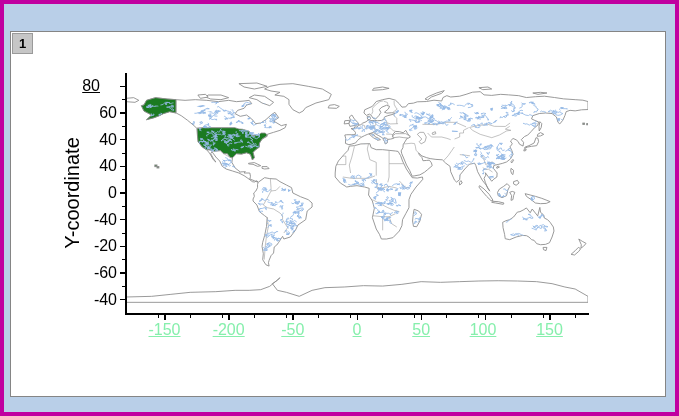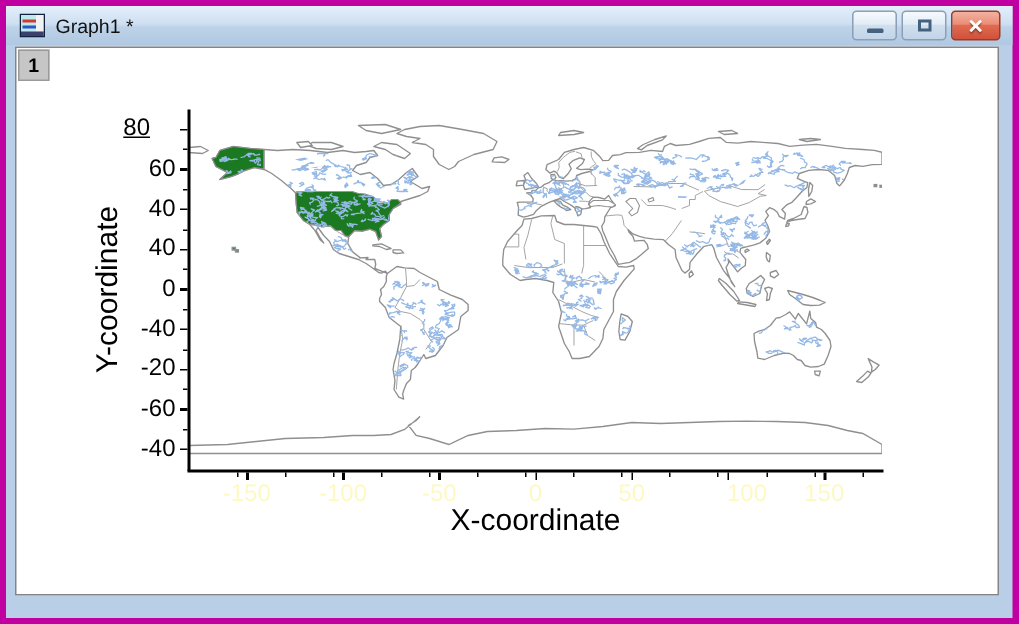--- a/index.html
+++ b/index.html
@@ -22,52 +22,30 @@
   .glyph-close{color:#fff;font-size:13px;font-weight:bold;line-height:1;text-shadow:0 1px 1px rgba(0,0,0,.35);}
   .client{position:absolute;left:10px;top:31px;width:656px;height:366px;background:#fff;
     border:1px solid #858585;box-sizing:border-box;}
   .layerbadge{position:absolute;left:12px;top:33px;width:21px;height:21px;background:#c6c6c6;
     border:1px solid #9a9a9a;box-sizing:border-box;color:#000;font-size:13px;font-weight:bold;
     display:flex;align-items:center;justify-content:center;}
   .plot{position:absolute;left:126px;top:73px;width:462px;height:240px;}
   .plot svg{position:absolute;left:0;top:0;width:100%;height:100%;}
   .axis-line{position:absolute;background:#000;}
   .tick{position:absolute;background:#000;}
-  .xlab{position:absolute;width:64px;text-align:center;font-size:16px;color:#fef9c3;}
+  .xlab{position:absolute;width:64px;text-align:center;font-size:16px;color:#86efac;text-decoration:underline;}
   .ylab{position:absolute;width:60px;text-align:right;font-size:16px;color:#000;}
   .axtitle{position:absolute;font-size:20px;color:#000;text-align:center;}
 </style>
 </head>
 <body>
 
 <div class="win">
   <div class="frame"></div>
 
-  <div class="titlebar">
-    <svg class="win-icon" viewBox="0 0 17 16">
-      <rect x="0" y="0" width="17" height="16" fill="#10243f"></rect>
-      <rect x="1" y="1" width="15" height="14" fill="#bfe9ef"></rect>
-      <rect x="11" y="1" width="5" height="11" fill="#f2f2f2"></rect>
-      <rect x="2" y="4" width="9" height="2" fill="#d23a2e"></rect>
-      <rect x="2" y="8" width="9" height="2" fill="#2a56c6"></rect>
-      <rect x="1" y="12" width="15" height="3" fill="#3a3f6e"></rect>
-    </svg>
-    <span class="title-text">Graph1 *</span>
-    <div class="btns">
-      <div class="wbtn">
-          <div class="glyph-min"></div>
-        </div>
-      <div class="wbtn">
-          <div class="glyph-restore"></div>
-        </div>
-      <div class="wbtn close">
-          <span class="glyph-close">✕</span>
-        </div>
-    </div>
-  </div>
 
   <div class="client"></div>
   <div class="layerbadge">1</div>
 
   <div class="plot">
     <svg id="mapsvg" viewBox="0 0 360 180" preserveAspectRatio="none">
         <defs>
           <clipPath id="landclip">
             <path d="M14 24L16 20.5L23 18.5L32 19.5L39 20L46 20.5L54 20L63 20.5L72 21.5L80 20.5L86 21.5L92 21L96 20.5L98 23L94 24L92 26.5L87 28L85 30.5L89 32.5L94 31.5L98 34.5L101 38L105 37.5L109 35L113 31.5L116 29.5L119 33.5L115 36L121 39.5L125 38.5L124 41L120 43L115 44.5L110 46L110 47.5L106 49.5L104 52.5L104 55.5L101 57.5L99 59.5L100 63.5L98.5 65.2L97 61L94 59.8L90 60.8L86 60.5L83 63.5L82.5 67L85 71.2L89 74.2L93 74L92 75L96.5 75L97 77.5L96.5 79.5L100 80.8L103 82L102 80.8L100 81.8L98.5 81.5L95 79L92 77L88 75L83 73.5L78 72L75 70L73 66L70 63L67 59L66 60.5L68 64L70 66.8L68 65L66 61.5L65 60L62.8 57.5L59.5 55.5L56.2 51.5L55.7 47L55.4 41.7L53 39.5L48 35.5L43 32L39.5 30.2L34 29L29 30.5L26 32L22 33.5L16 35L20 31.5L14 28.5L12 24.5Z"></path>
             <path d="M135 30L138 28.5L140 26L148 22.5L158 20L160 16L153 12L142 10L130 8L120 8.5L112 10L108 12L113 13.5L120 14.5L116 16.5L123 17.5L127 20L127 23.5L130 27.5Z"></path>
@@ -597,29 +575,29 @@
         </g>
       </svg>
   </div>
 
   <div id="axes">
       <div class="axis-line" style="left: 125px; top: 73px; width: 1.5px; height: 241px;"></div>
       <div class="axis-line" style="left: 125px; top: 313px; width: 464px; height: 1.5px;"></div>
       <div class="tick" style="left: 164px; top: 314.5px; width: 1.5px; height: 5px;"></div>
       <div class="xlab" style="left: 132.5px; top: 321px;">-150</div>
       <div class="tick" style="left: 228.167px; top: 314.5px; width: 1.5px; height: 5px;"></div>
-      <div class="xlab" style="left: 196.667px; top: 321px;">-100</div>
+      <div class="xlab" style="left: 196.667px; top: 321px;">-200</div>
       <div class="tick" style="left: 292.333px; top: 314.5px; width: 1.5px; height: 5px;"></div>
       <div class="xlab" style="left: 260.833px; top: 321px;">-50</div>
       <div class="tick" style="left: 356.5px; top: 314.5px; width: 1.5px; height: 5px;"></div>
       <div class="xlab" style="left: 325px; top: 321px;">0</div>
       <div class="tick" style="left: 420.667px; top: 314.5px; width: 1.5px; height: 5px;"></div>
       <div class="xlab" style="left: 389.167px; top: 321px;">50</div>
       <div class="tick" style="left: 484.833px; top: 314.5px; width: 1.5px; height: 5px;"></div>
-      <div class="xlab" style="left: 466px; top: 321px;">100</div>
+      <div class="xlab" style="left: 451px; top: 321px;">100</div>
       <div class="tick" style="left: 549px; top: 314.5px; width: 1.5px; height: 5px;"></div>
       <div class="xlab" style="left: 517.5px; top: 321px;">150</div>
       <div class="tick" style="left: 157.583px; top: 314.5px; width: 1px; height: 3px;"></div>
       <div class="tick" style="left: 189.667px; top: 314.5px; width: 1px; height: 3px;"></div>
       <div class="tick" style="left: 221.75px; top: 314.5px; width: 1px; height: 3px;"></div>
       <div class="tick" style="left: 253.833px; top: 314.5px; width: 1px; height: 3px;"></div>
       <div class="tick" style="left: 285.917px; top: 314.5px; width: 1px; height: 3px;"></div>
       <div class="tick" style="left: 318px; top: 314.5px; width: 1px; height: 3px;"></div>
       <div class="tick" style="left: 350.083px; top: 314.5px; width: 1px; height: 3px;"></div>
       <div class="tick" style="left: 382.167px; top: 314.5px; width: 1px; height: 3px;"></div>
@@ -650,15 +628,14 @@
       <div class="tick" style="left: 121.5px; top: 285.833px; width: 3px; height: 1px;"></div>
       <div class="tick" style="left: 121.5px; top: 259.167px; width: 3px; height: 1px;"></div>
       <div class="tick" style="left: 121.5px; top: 232.5px; width: 3px; height: 1px;"></div>
       <div class="tick" style="left: 121.5px; top: 205.833px; width: 3px; height: 1px;"></div>
       <div class="tick" style="left: 121.5px; top: 179.167px; width: 3px; height: 1px;"></div>
       <div class="tick" style="left: 121.5px; top: 152.5px; width: 3px; height: 1px;"></div>
       <div class="tick" style="left: 121.5px; top: 125.833px; width: 3px; height: 1px;"></div>
       <div class="tick" style="left: 121.5px; top: 99.1667px; width: 3px; height: 1px;"></div>
     </div>
 
-  <div class="axtitle" style="left:257px;top:336px;width:200px;">X-coordinate</div>
   <div class="axtitle" style="left:-27px;top:181px;width:200px;height:24px;transform:rotate(-90deg);">Y-coordinate</div>
 </div>
 
 </body></html>

